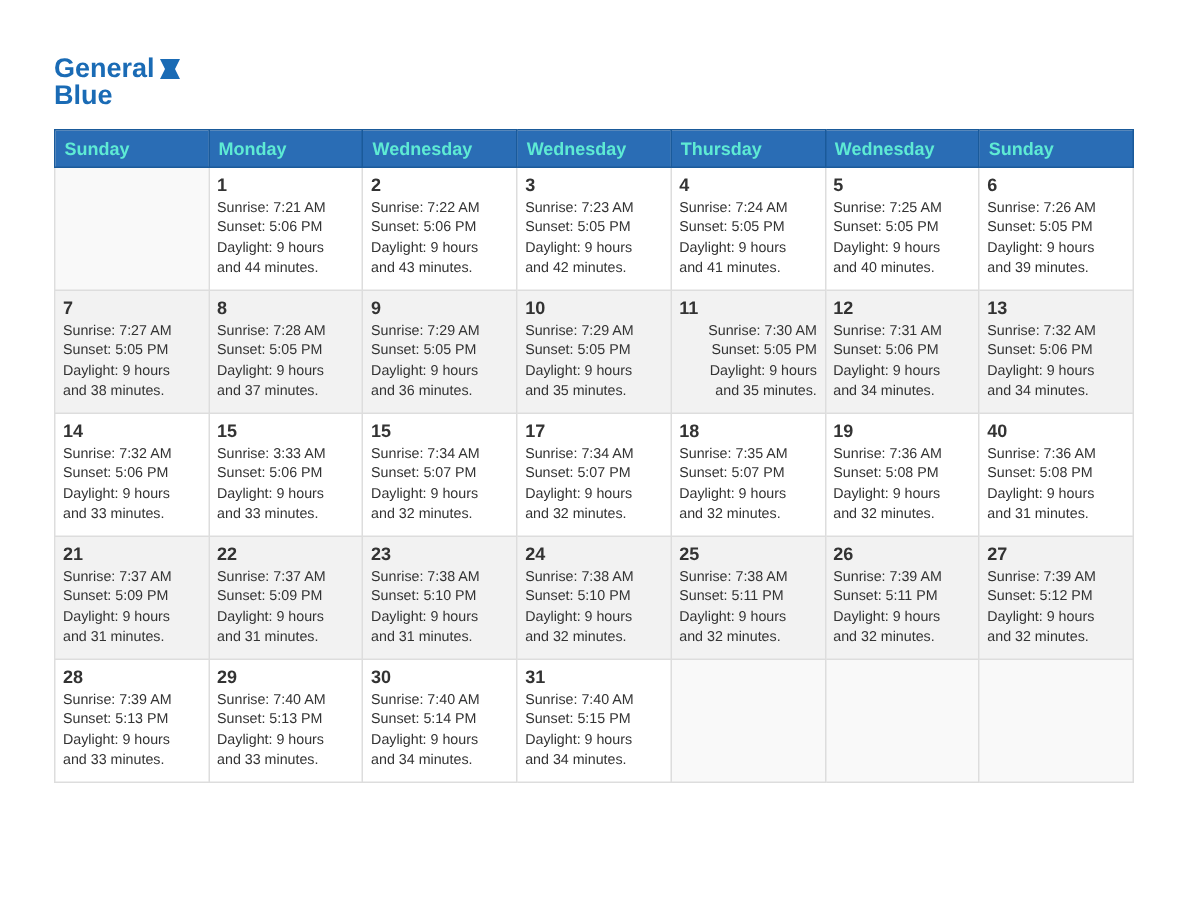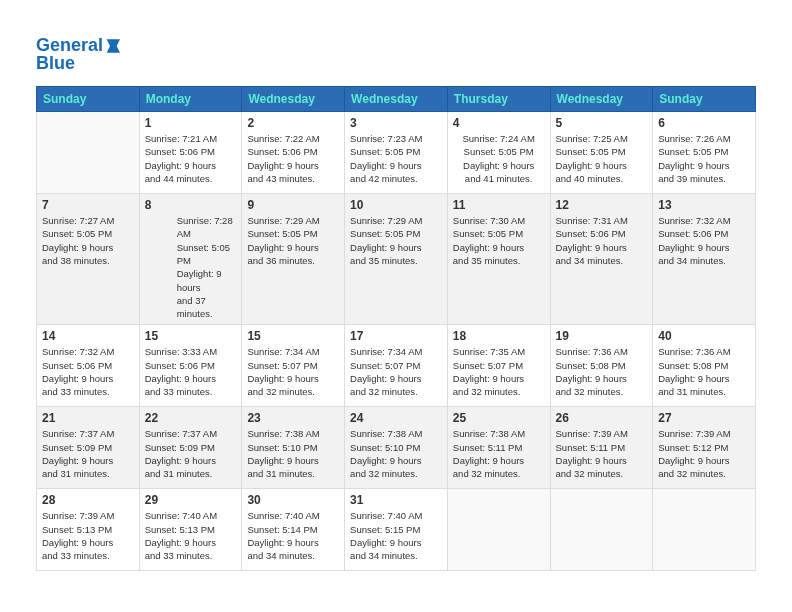--- a/index.html
+++ b/index.html
@@ -151,21 +151,21 @@
           </td>
           <td>
             <span class="day-num">3</span>
             <div class="day-info" style="white-space: pre-line;">Sunrise: 7:23 AM
 Sunset: 5:05 PM
 Daylight: 9 hours
 and 42 minutes.</div>
           </td>
           <td>
             <span class="day-num">4</span>
-            <div class="day-info" style="white-space: pre-line; text-align: center;">Sunrise: 7:24 AM
+            <div class="day-info" style="white-space: pre-line;">Sunrise: 7:24 AM
 Sunset: 5:05 PM
 Daylight: 9 hours
 and 41 minutes.</div>
           </td>
           <td>
             <span class="day-num">5</span>
             <div class="day-info" style="white-space: pre-line;">Sunrise: 7:25 AM
 Sunset: 5:05 PM
 Daylight: 9 hours
 and 40 minutes.</div>
@@ -181,42 +181,42 @@
         <tr class="row-alt">
           <td>
             <span class="day-num">7</span>
             <div class="day-info" style="white-space: pre-line;">Sunrise: 7:27 AM
 Sunset: 5:05 PM
 Daylight: 9 hours
 and 38 minutes.</div>
           </td>
           <td>
             <span class="day-num">8</span>
-            <div class="day-info" style="white-space: pre-line; margin-left: 32px;">Sunrise: 7:28 AM
+            <div class="day-info" style="white-space: pre-line;">Sunrise: 7:28 AM
 Sunset: 5:05 PM
 Daylight: 9 hours
 and 37 minutes.</div>
           </td>
           <td>
             <span class="day-num">9</span>
             <div class="day-info" style="white-space: pre-line;">Sunrise: 7:29 AM
 Sunset: 5:05 PM
 Daylight: 9 hours
 and 36 minutes.</div>
           </td>
           <td>
             <span class="day-num">10</span>
             <div class="day-info" style="white-space: pre-line;">Sunrise: 7:29 AM
 Sunset: 5:05 PM
 Daylight: 9 hours
 and 35 minutes.</div>
           </td>
           <td>
             <span class="day-num">11</span>
-            <div class="day-info" style="white-space: pre-line;">Sunrise: 7:30 AM
+            <div class="day-info" style="white-space: pre-line; text-align: right;">Sunrise: 7:30 AM
 Sunset: 5:05 PM
 Daylight: 9 hours
 and 35 minutes.</div>
           </td>
           <td>
             <span class="day-num">12</span>
             <div class="day-info" style="white-space: pre-line;">Sunrise: 7:31 AM
 Sunset: 5:06 PM
 Daylight: 9 hours
 and 34 minutes.</div>

